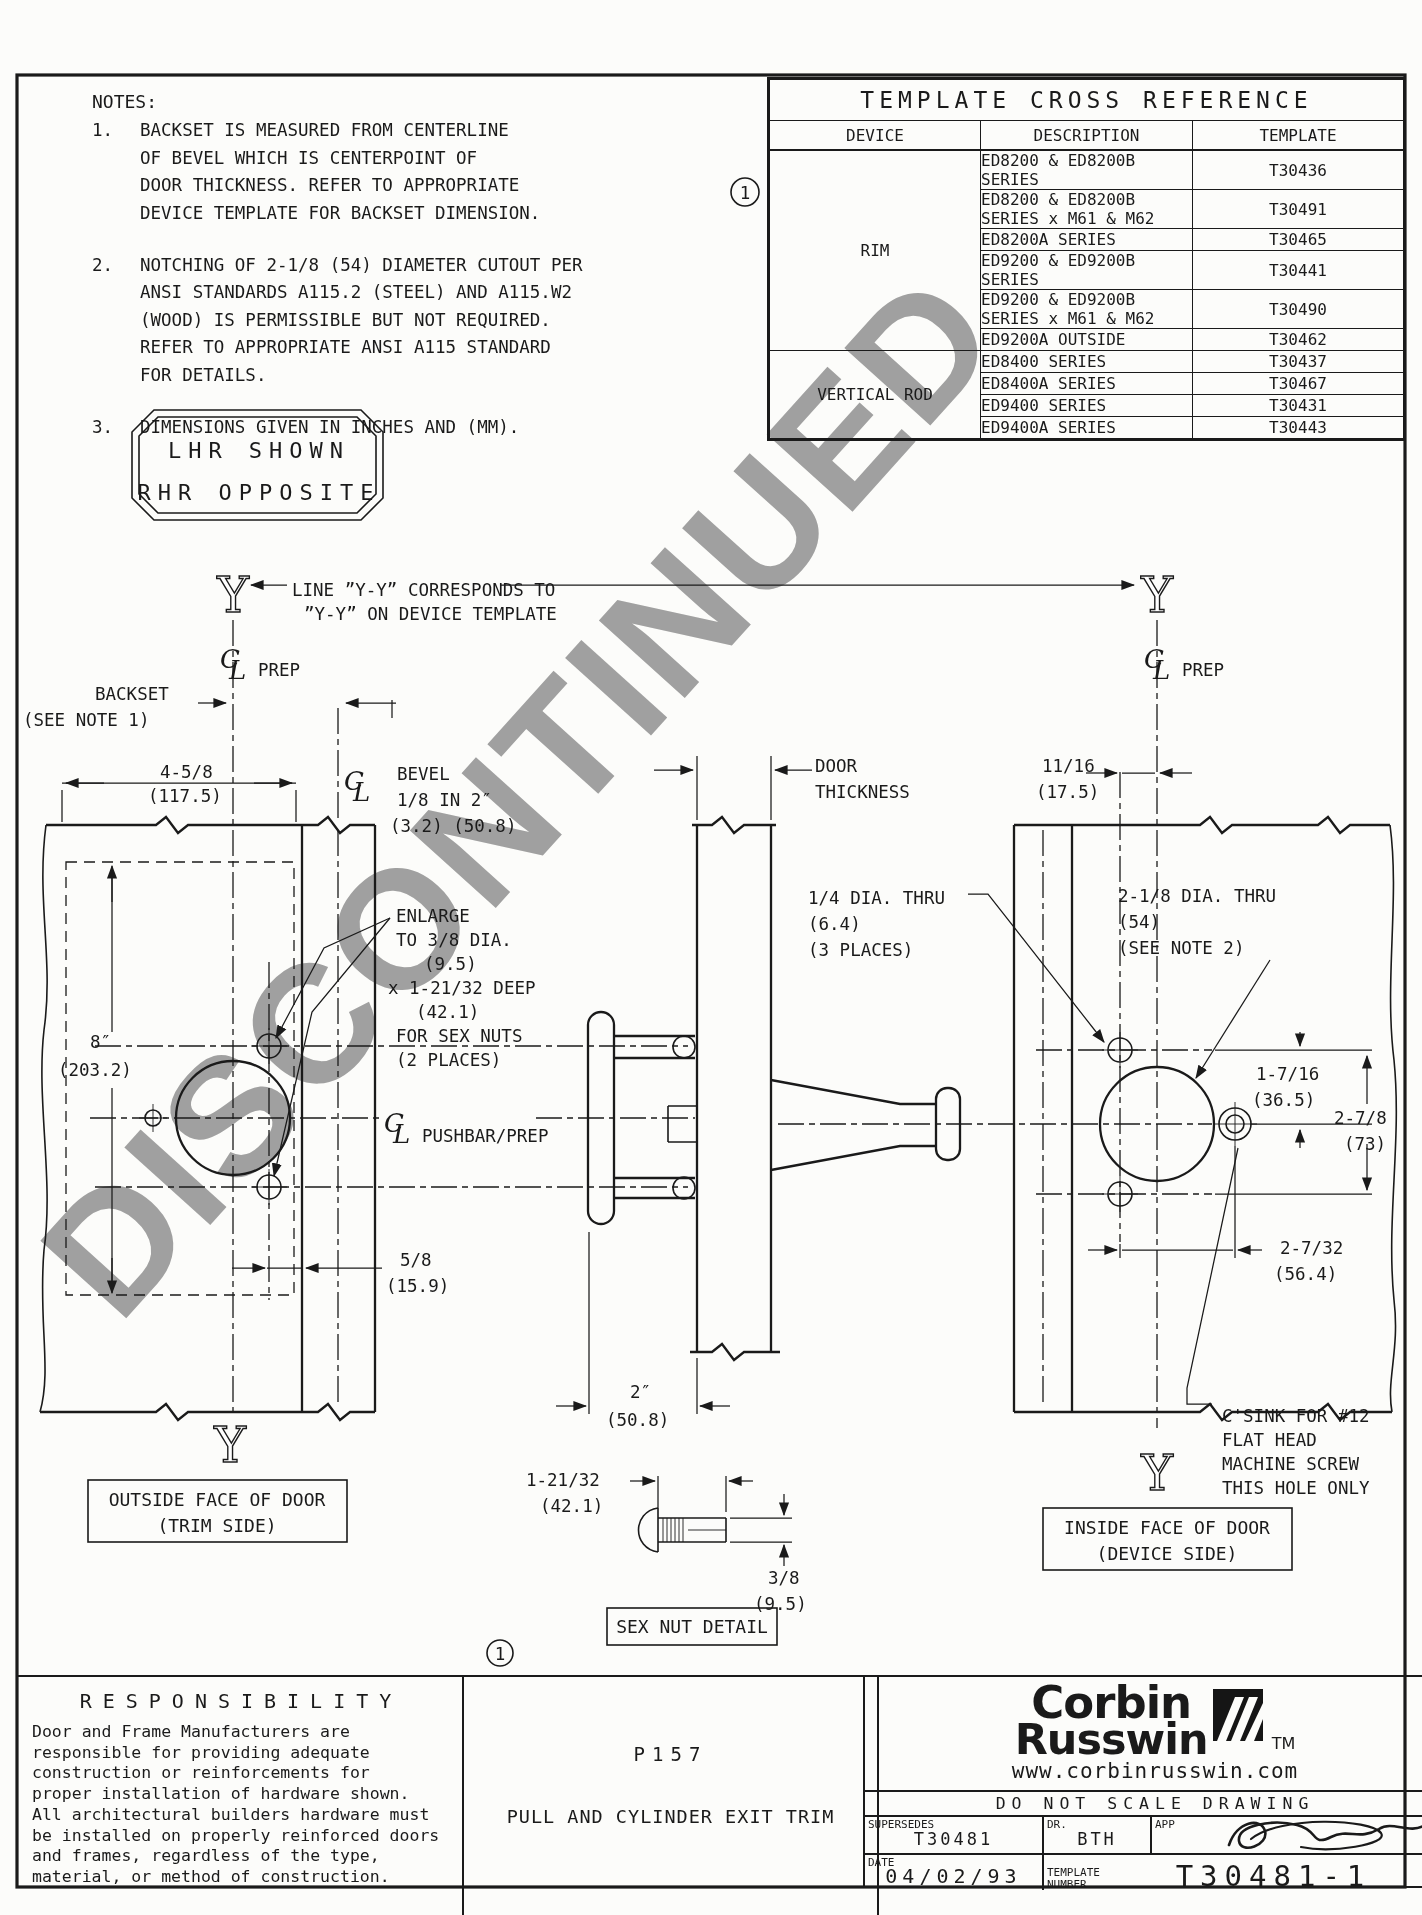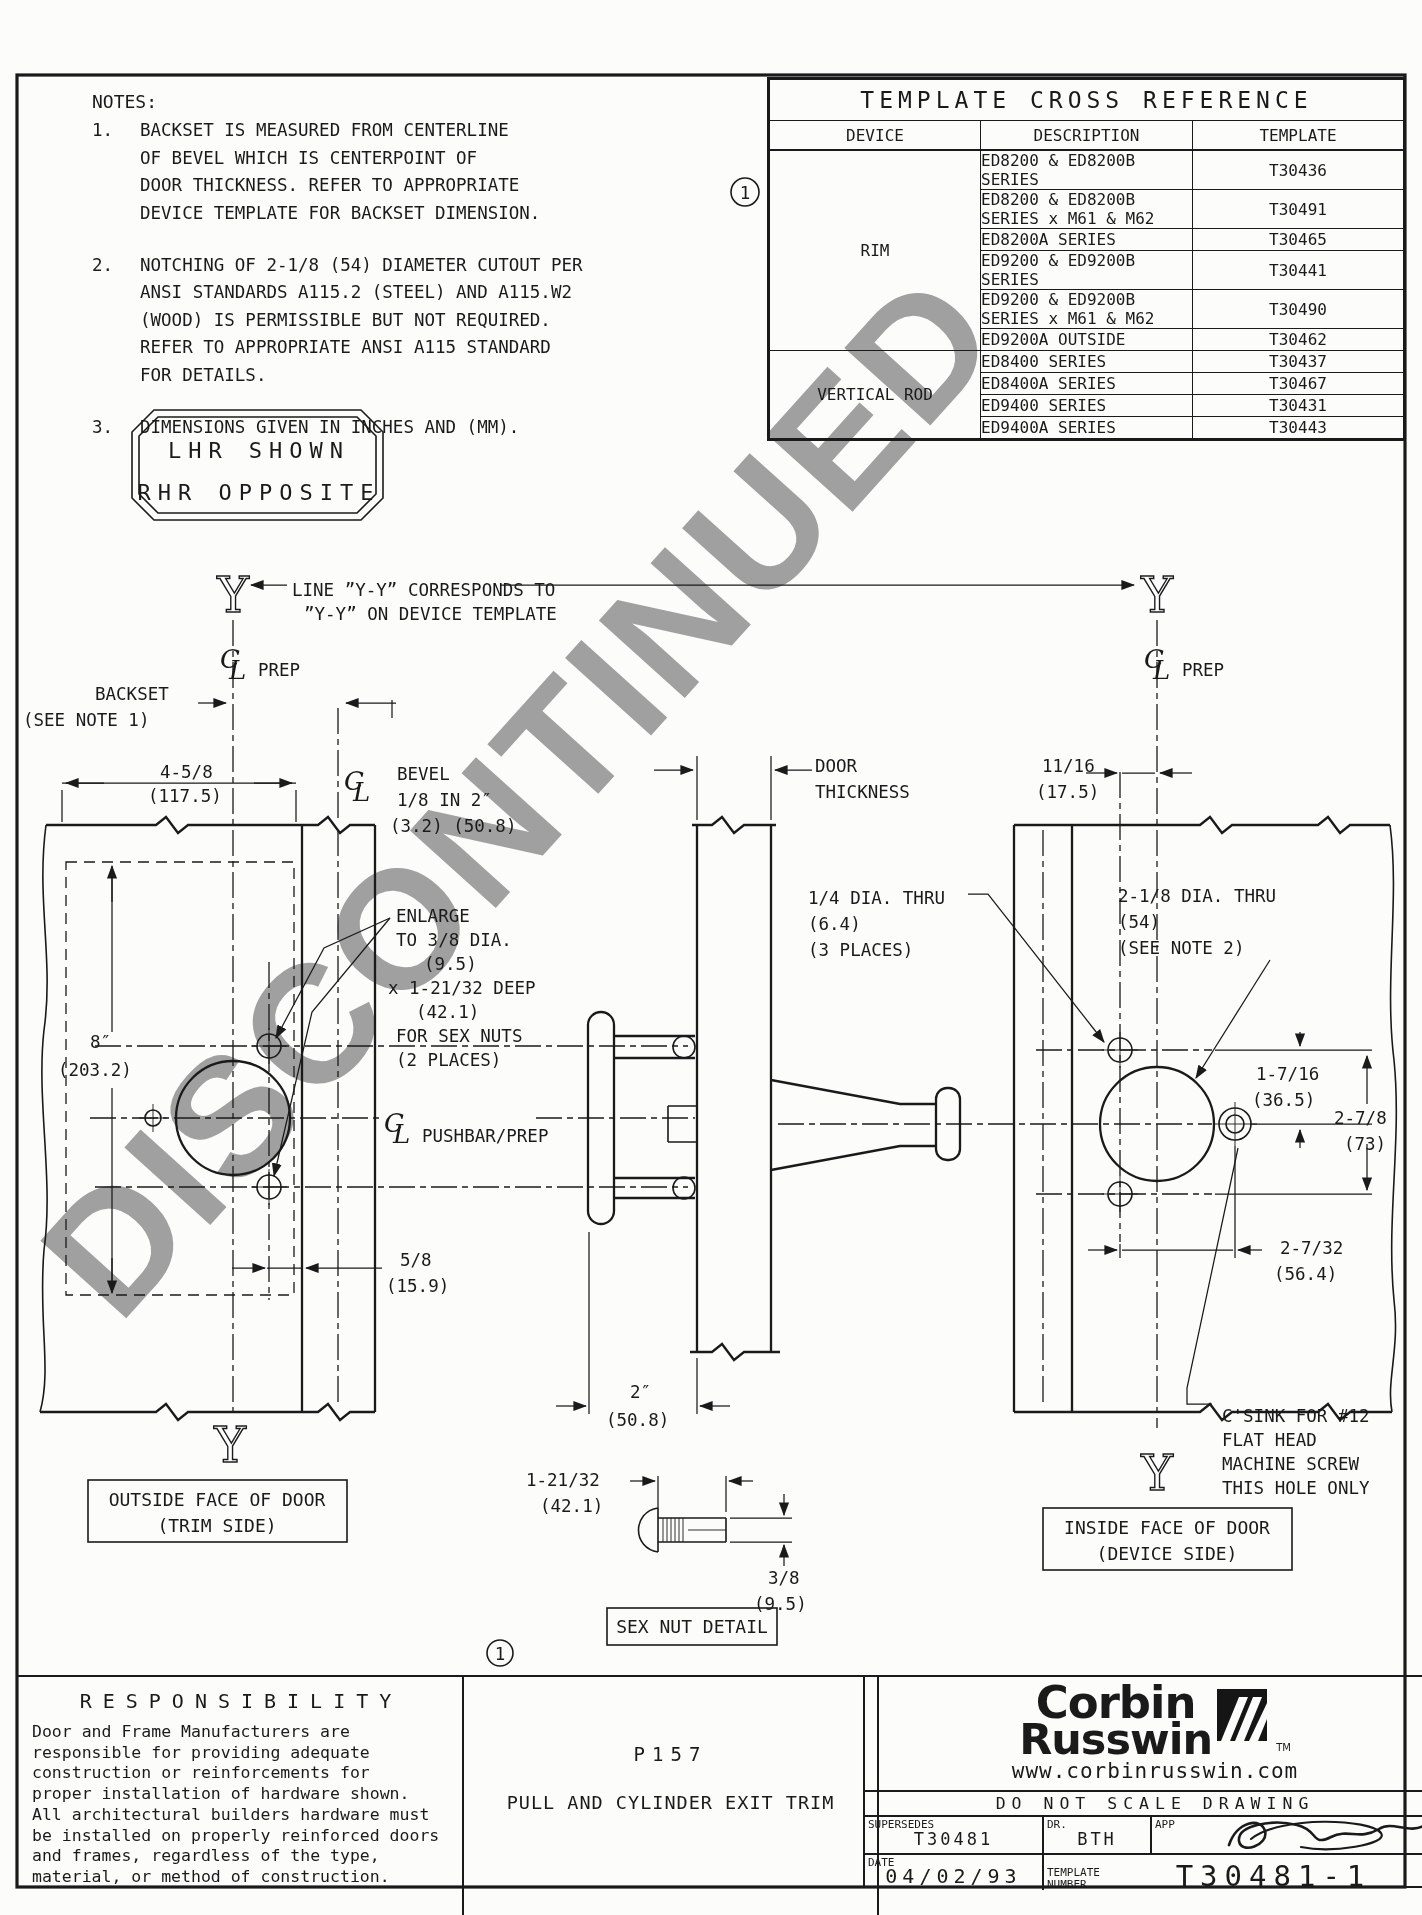--- a/index.html
+++ b/index.html
@@ -26,28 +26,28 @@
   td.c-dev{width:110px;text-align:center;font-size:16px;line-height:19px;}
   td.c-desc{width:422px;font-size:16px;height:21px;padding-left:7px;}
   td.c-tpl{width:107px;text-align:center;font-size:16px;}
   
   .tb{position:absolute;z-index:2;border:2.4px solid #1a1a1a;box-sizing:border-box;background:transparent;}
   .tb-left{left:16px;top:1675px;width:448px;height:213px;padding:12px 12px 0 14px;}
   .resp-t{text-align:center;font-size:20px;letter-spacing:11px;margin-bottom:9px;}
   .resp-l{font-size:16.5px;line-height:20.7px;}
   .tb-mid{left:462px;top:1675px;width:417px;height:257px;text-align:center;}
   .pnum{margin-top:66px;font-size:19px;letter-spacing:7px;}
-  .pname{margin-top:27px;font-size:18.5px;letter-spacing:1px;}
+  .pname{margin-top:41px;font-size:18.5px;letter-spacing:1px;}
   .tb-right{left:863px;top:1675px;width:584px;height:213px;}
   .logo-row{height:113px;position:relative;}
   .brand{display:flex;justify-content:center;align-items:flex-start;gap:5px;padding-top:8px;}
   .brand-txt{font-family:"DejaVu Sans",sans-serif;font-weight:900;text-align:center;line-height:.82;}
   .b1{font-size:45px;letter-spacing:-1px;}
   .b2{font-size:43px;letter-spacing:-1px;}
-  .tm{font-size:10px;font-family:"DejaVu Sans",sans-serif;align-self:flex-end;margin-bottom:4px;}
+  .tm{font-size:16px;font-family:"DejaVu Sans",sans-serif;align-self:flex-end;margin-bottom:4px;}
   .site{text-align:center;font-size:21px;letter-spacing:1px;margin-top:2px;}
   .scale-row{height:23px;border-top:2.2px solid #1a1a1a;text-align:center;font-size:16.5px;
              letter-spacing:6px;line-height:23px;}
   .flexrow{display:flex;border-top:2.2px solid #1a1a1a;}
   .sup-row{height:36px;}
   .date-row{height:35px;}
   .cell{position:relative;box-sizing:border-box;}
   .cell+.cell{border-left:2.2px solid #1a1a1a;}
   .lab{position:absolute;left:3px;top:1px;font-size:11px;}
   .cw1{width:177px;}.cw2{width:108px;}.cw3{flex:1;}

